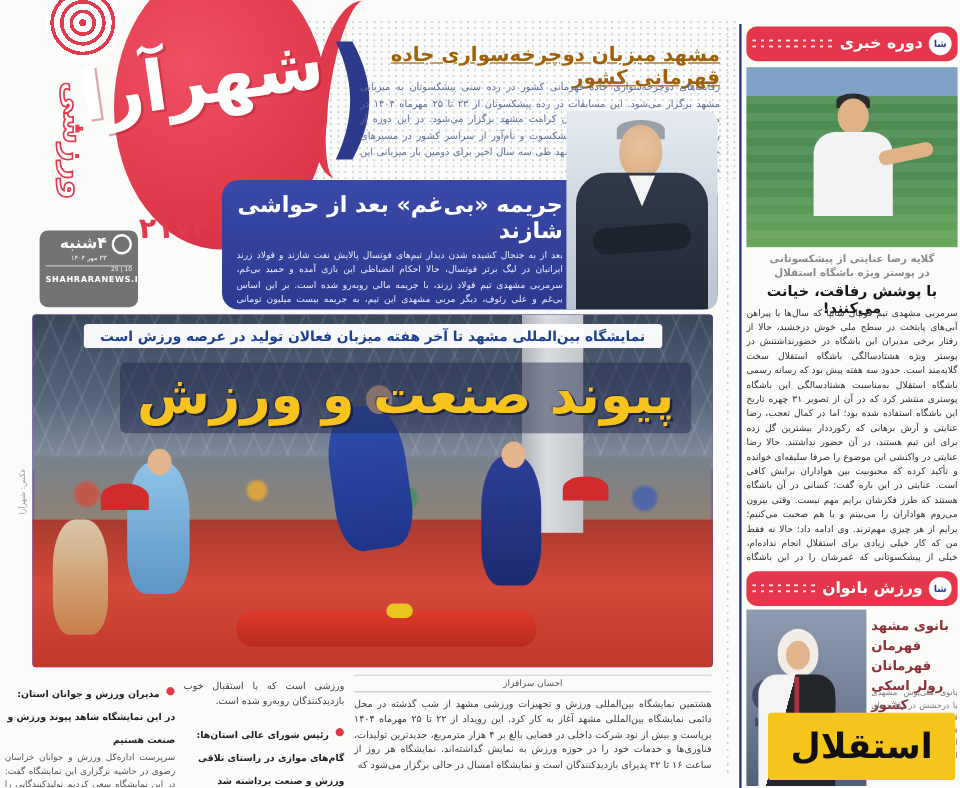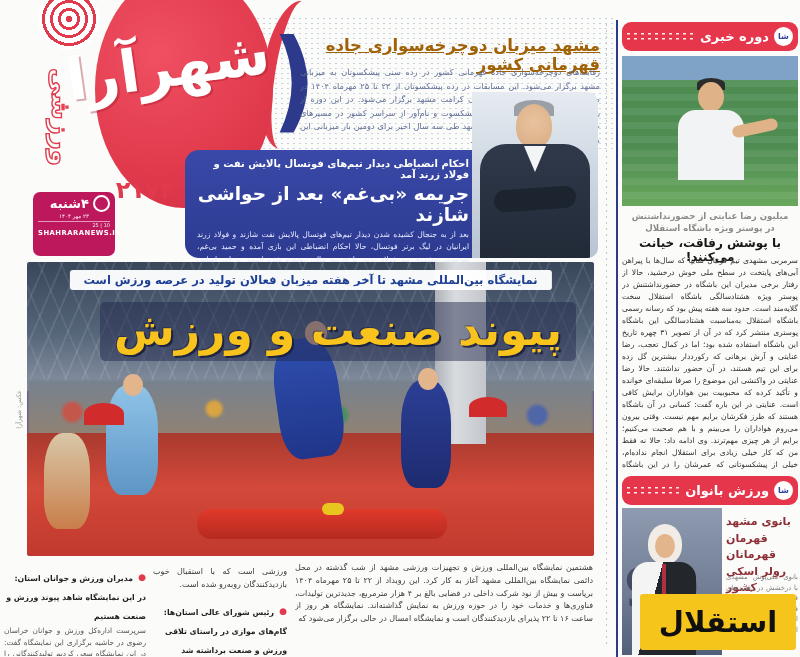--- a/index.html
+++ b/index.html
@@ -8,21 +8,21 @@
   .abs{position:absolute;}
   
   .dots{background-image:radial-gradient(circle,#c9d2e2 0.8px,transparent 1px);background-size:6px 5px;}
   
   .logo-circle{left:95px;top:-30px;width:178px;height:238px;background:radial-gradient(circle at 35% 35%,#ef5062,#e13a4d 60%,#d32e43);border-radius:50%;}
   .logo-word{left:100px;top:30px;width:170px;text-align:center;color:#fff;font-weight:bold;font-size:58px;transform:rotate(-8deg);text-shadow:2px 2px 0 rgba(160,20,35,.35);}
   .logo-swoosh{left:262px;top:0px;width:46px;height:150px;border-left:13px solid #e13a4d;border-radius:50% 0 0 50%;transform:rotate(9deg);}
   .logo-target{left:38px;top:-12px;width:62px;height:62px;border-radius:50%;background:repeating-radial-gradient(circle,#e13a4d 0 3px,#fff 3px 8px);}
   .logo-vertical{left:46px;top:56px;height:110px;writing-mode:vertical-rl;color:transparent;-webkit-text-stroke:1.4px #e13a4d;font-weight:bold;font-size:26px;letter-spacing:4px;}
   .issue-number{left:30px;top:176px;width:230px;text-align:center;color:#e13a4d;font-weight:bold;font-size:24px;letter-spacing:14px;}
-  .date-box{left:33px;top:192px;width:82px;height:64px;background:#be185d;border-radius:7px;color:#fff;padding:3px 5px;box-sizing:border-box;}
+  .date-box{left:33px;top:192px;width:82px;height:64px;background:#737373;border-radius:7px;color:#fff;padding:3px 5px;box-sizing:border-box;}
   .date-row{display:flex;align-items:center;gap:4px;justify-content:flex-start;}
   .date-ring{width:13px;height:13px;border:2.5px solid #fff;border-radius:50%;flex:0 0 auto;}
   .weekday{font-size:13px;font-weight:bold;}
   .date-small{font-size:5.5px;line-height:1.5;opacity:.95;text-align:center;border-bottom:1px solid rgba(255,255,255,.6);padding-bottom:1px;}
   .mini-nums{font-size:5px;opacity:.9;text-align:right;direction:ltr;}
   .site{font-size:6.8px;font-weight:bold;letter-spacing:.5px;text-align:center;direction:ltr;margin-top:1px;}
   
   .top-dots{left:195px;top:16px;width:420px;height:134px;}
   .top-bracket{left:272px;top:24px;font-size:96px;color:#2d3a8c;font-weight:bold;transform:scaleY(1.15);}
   .top-headline{left:300px;top:36px;width:300px;text-align:right;color:#a16207;font-weight:bold;font-size:16.5px;text-decoration:underline;}
@@ -117,21 +117,20 @@
     <div class="mini-nums">25 | 10</div>
     <div class="site">SHAHRARANEWS.IR</div>
   </div>
 
   <div class="abs top-bracket">(</div>
   <div class="abs top-headline">مشهد میزبان دوچرخه‌سواری جاده قهرمانی کشور</div>
   <div class="abs top-body">رقابت‌های دوچرخه‌سواری جاده قهرمانی کشور در رده سنی پیشکسوتان به میزبانی مشهد برگزار می‌شود. این مسابقات در رده پیشکسوتان از ۲۳ تا ۲۵ مهرماه ۱۴۰۴ در مسیر بولوار قمر بنی‌هاشم و بوستان کرامت مشهد برگزار می‌شود. در این دوره از رقابت‌ها بیش از صد دوچرخه‌سوار پیشکسوت و نام‌آور از سراسر کشور در مسیرهای جاده‌ای به رقابت خواهند پرداخت. مشهد طی سه سال اخیر برای دومین بار میزبانی این مسابقات ملی را به دست آورده است.</div>
 
   <div class="abs banner"></div>
   <div class="abs banner-text">
-    <div class="banner-kicker">احکام انضباطی دیدار تیم‌های فوتسال پالایش نفت و فولاد زرند آمد</div>
     <div class="banner-headline">جریمه «بی‌غم» بعد از حواشی شازند</div>
     <div class="banner-body">بعد از به جنجال کشیده شدن دیدار تیم‌های فوتسال پالایش نفت شازند و فولاد زرند ایرانیان در لیگ برتر فوتسال، حالا احکام انضباطی این بازی آمده و حمید بی‌غم، سرمربی مشهدی تیم فولاد زرند، با جریمه مالی روبه‌رو شده است. بر این اساس بی‌غم و علی رئوف، دیگر مربی مشهدی این تیم، به جریمه بیست میلیون تومانی محکوم شدند.</div>
   </div>
   <div class="abs coach-photo">
     <div class="coach-hair"></div>
     <div class="coach-head"></div>
     <div class="coach-suit"></div>
     <div class="coach-shirt"></div>
     <div class="coach-arms"></div>
   </div>
@@ -154,20 +153,21 @@
     <div class="fan" style="left:78%;top:46%;width:38px;height:20px;"></div>
     <div class="fig" style="left:30%;top:84%;width:250px;height:30px;background:linear-gradient(180deg,#e0392b,#b52a1f);border-radius:14px;"></div>
     <div class="fig" style="left:52%;top:82%;width:22px;height:12px;background:#e8c51f;border-radius:6px;"></div>
 
     <div class="ph-kicker">نمایشگاه بین‌المللی مشهد تا آخر هفته میزبان فعالان تولید در عرصه ورزش است</div>
     <div class="ph-headline">پیوند صنعت و ورزش</div>
   </div>
   <div class="abs photo-credit">عکس: شهرآرا</div>
 
   <div class="abs col-main">
+    <div class="byline">احسان سرافراز</div>
     <p>هشتمین نمایشگاه بین‌المللی ورزش و تجهیزات ورزشی مشهد از شب گذشته در محل دائمی نمایشگاه بین‌المللی مشهد آغاز به کار کرد. این رویداد از ۲۲ تا ۲۵ مهرماه ۱۴۰۴ برپاست و بیش از نود شرکت داخلی در فضایی بالغ بر ۴ هزار مترمربع، جدیدترین تولیدات، فناوری‌ها و خدمات خود را در حوزه ورزش به نمایش گذاشته‌اند. نمایشگاه هر روز از ساعت ۱۶ تا ۲۲ پذیرای بازدیدکنندگان است و نمایشگاه امسال در حالی برگزار می‌شود که</p>
   </div>
 
   <div class="abs col-mid">
     <p class="cont-par">ورزشی است که با استقبال خوب بازدیدکنندگان روبه‌رو شده است.</p>
     <div class="bullet-item">
       <span class="bullet-dot">●</span>
       <span class="bullet-title">رئیس شورای عالی استان‌ها: گام‌های موازی در راستای تلاقی ورزش و صنعت برداشته شد</span>
       
     </div>
@@ -192,21 +192,21 @@
 
   <div class="abs enayati-photo">
     <div class="field-stripes"></div>
     <div class="enayati-hair"></div>
     <div class="enayati-head"></div>
     <div class="enayati-shirt"></div>
     <div class="enayati-arm"></div>
   </div>
 
   <div class="abs face-caption">
-    <div>میلیون رضا عنایتی از حضورنداشتنش</div>
+    <div>گلایه رضا عنایتی از پیشکسوتانی</div>
     <div>در پوستر ویژه باشگاه استقلال</div>
   </div>
   <div class="abs face-headline">با پوشش رفاقت، خیانت می‌کنند!</div>
   <div class="abs face-body">
     <span>سرمربی مشهدی تیم فوتبال سایپا که سال‌ها با پیراهن آبی‌های پایتخت در سطح ملی خوش درخشید، حالا از رفتار برخی مدیران این باشگاه در حضورنداشتنش در پوستر ویژه هشتادسالگی باشگاه استقلال سخت گلایه‌مند است. حدود سه هفته پیش بود که رسانه رسمی باشگاه استقلال به‌مناسبت هشتادسالگی این باشگاه پوستری منتشر کرد که در آن از تصویر ۳۱ چهره تاریخ این باشگاه استفاده شده بود؛ اما در کمال تعجب، رضا عنایتی و آرش برهانی که رکورددار بیشترین گل زده برای این تیم هستند، در آن حضور نداشتند. حالا رضا عنایتی در واکنشی این موضوع را صرفا سلیقه‌ای خوانده و تأکید کرده که محبوبیت بین هواداران برایش کافی است. عنایتی در این باره گفت: کسانی در آن باشگاه هستند که طرز فکرشان برایم مهم نیست. وقتی بیرون می‌روم هواداران را می‌بینم و با هم صحبت می‌کنیم؛ برایم از هر چیزی مهم‌ترند. وی ادامه داد: حالا نه فقط من که کار خیلی زیادی برای استقلال انجام نداده‌ام، خیلی از پیشکسوتانی که عمرشان را در این باشگاه گذاشته‌اند چنین وضعیتی دارند. آقای گل تاریخ فوتبال ایران افزود: متأسفانه در باشگاه استقلال سلیقه از هر چیزی مهم‌تر است و این اتفاق عجیبی است که باید ریشه‌یابی شود و به‌طور کامل دیده شود. من نه‌تنها ناراحت نیستم، بلکه خیلی </span>
   </div>
 
   <div class="abs sec-header" style="top:476px;">
     <span class="mini-logo">شا</span>
     <span class="sec-title">ورزش بانوان</span>

